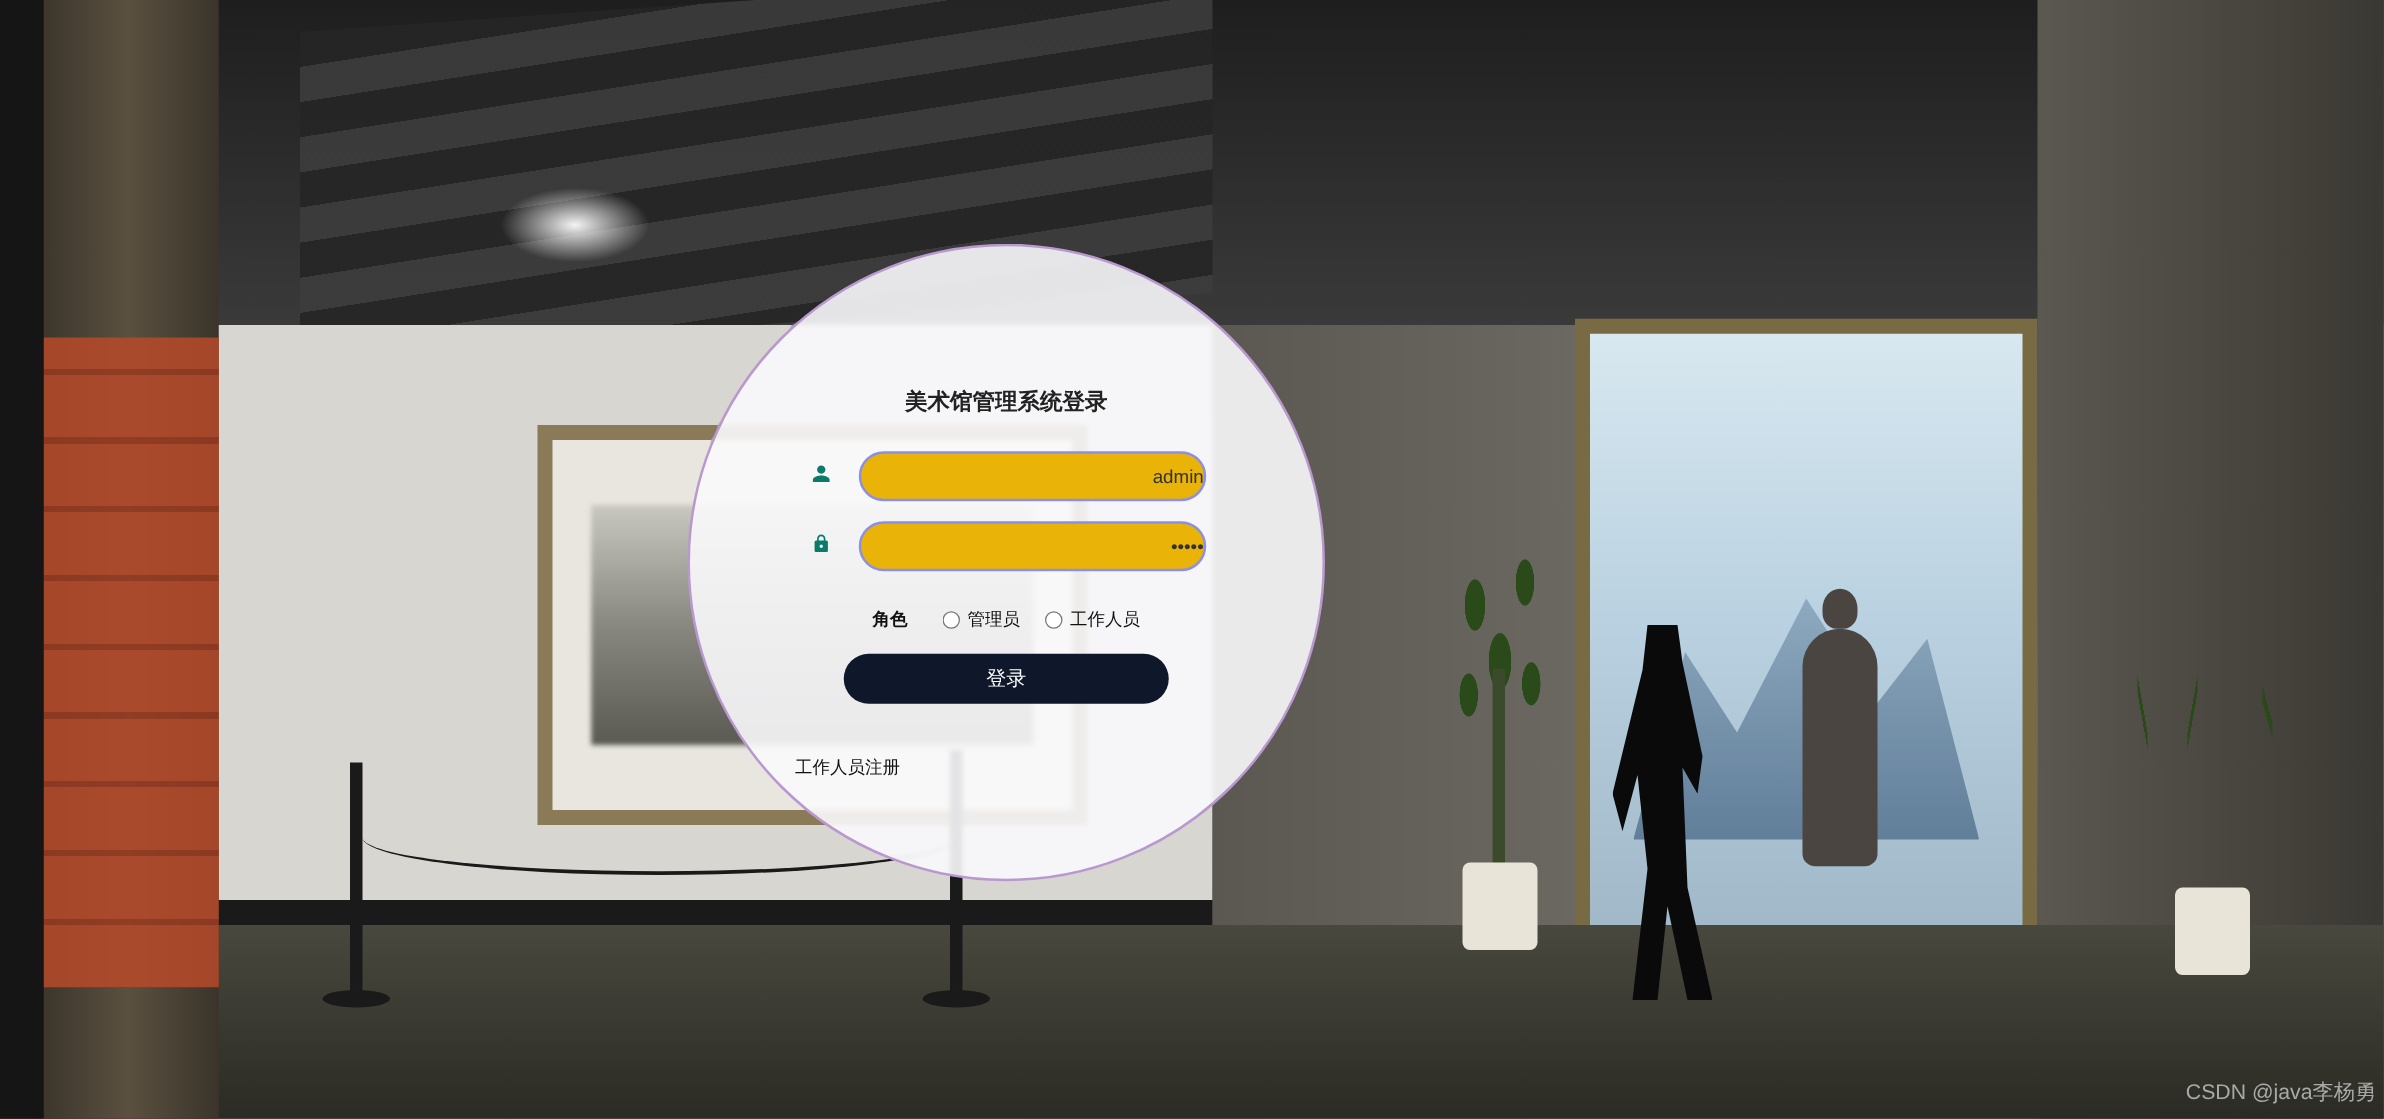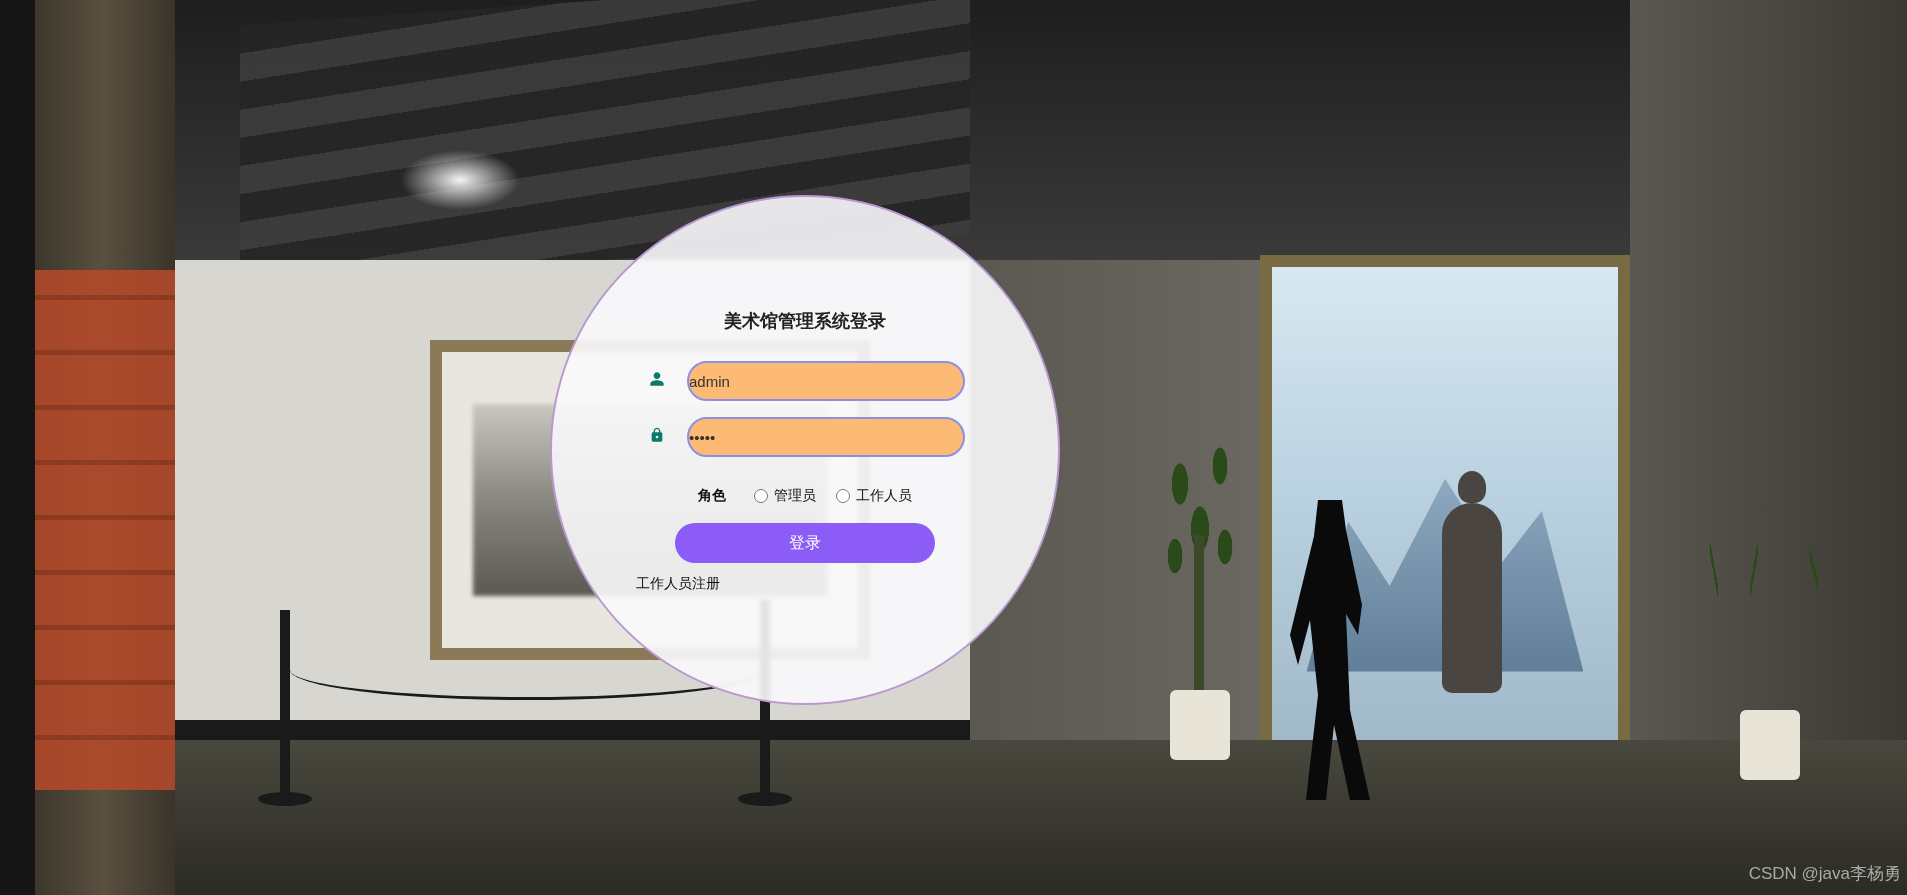--- a/index.html
+++ b/index.html
@@ -228,22 +228,22 @@
       text-align: center;
       color: #0a7a6a;
       margin-right: 18px;
       font-size: 16px;
     }
     .login-input {
       flex: 1;
       height: 40px;
       border-radius: 20px;
       border: 2px solid #8a90e8;
-      background: #fdba74;
-      text-align: left;
+      background: #eab308;
+      text-align: right;
       font-size: 15px;
       color: #333;
       outline: none;
     }
     .role-row {
       display: flex;
       align-items: center;
       gap: 20px;
       font-size: 14px;
       color: #111;
@@ -255,25 +255,25 @@
     }
     .role-opt {
       display: flex; align-items: center; gap: 6px; justify-content: center;
     }
     .role-opt input { accent-color: #6a72e0; width:14px; height:14px; }
     .login-button {
       width: 260px;
       height: 40px;
       border-radius: 20px;
       border: none;
-      background: #8b5cf6;
+      background: #0f172a;
       color: #fff;
       font-size: 16px;
       cursor: pointer;
-      margin-bottom: 12px;
+      margin-bottom: 42px;
     }
     .register-link {
       align-self: flex-start;
       margin-left: 84px;
       font-size: 14px;
       color: #111;
       cursor: pointer;
       text-align: right;
     }
     .watermark {

